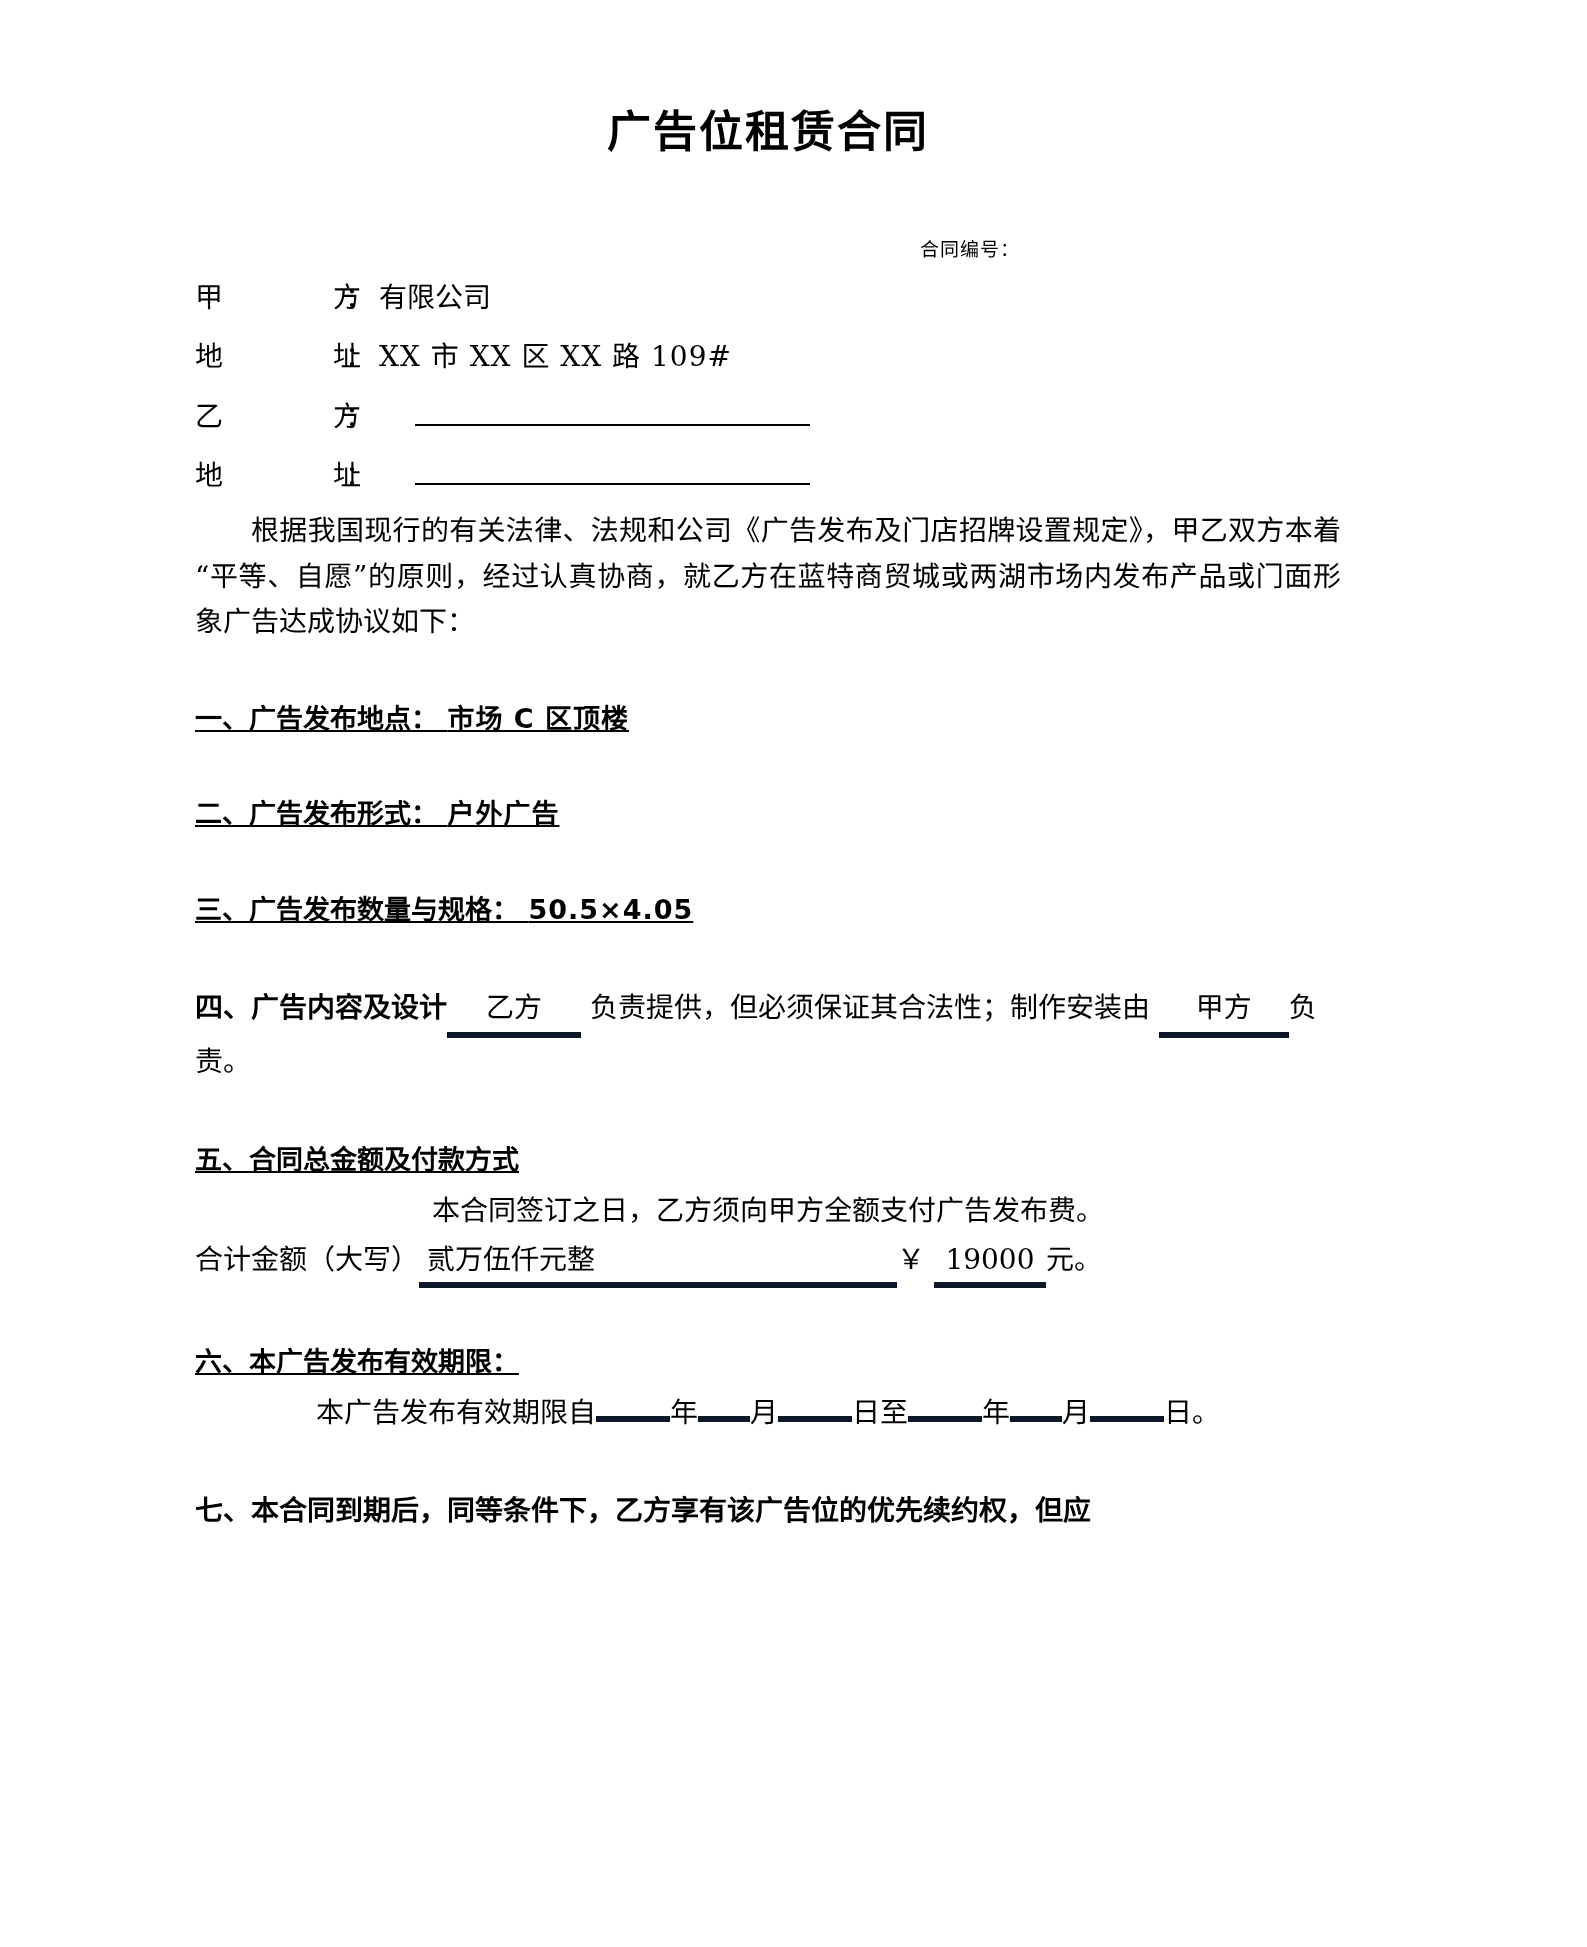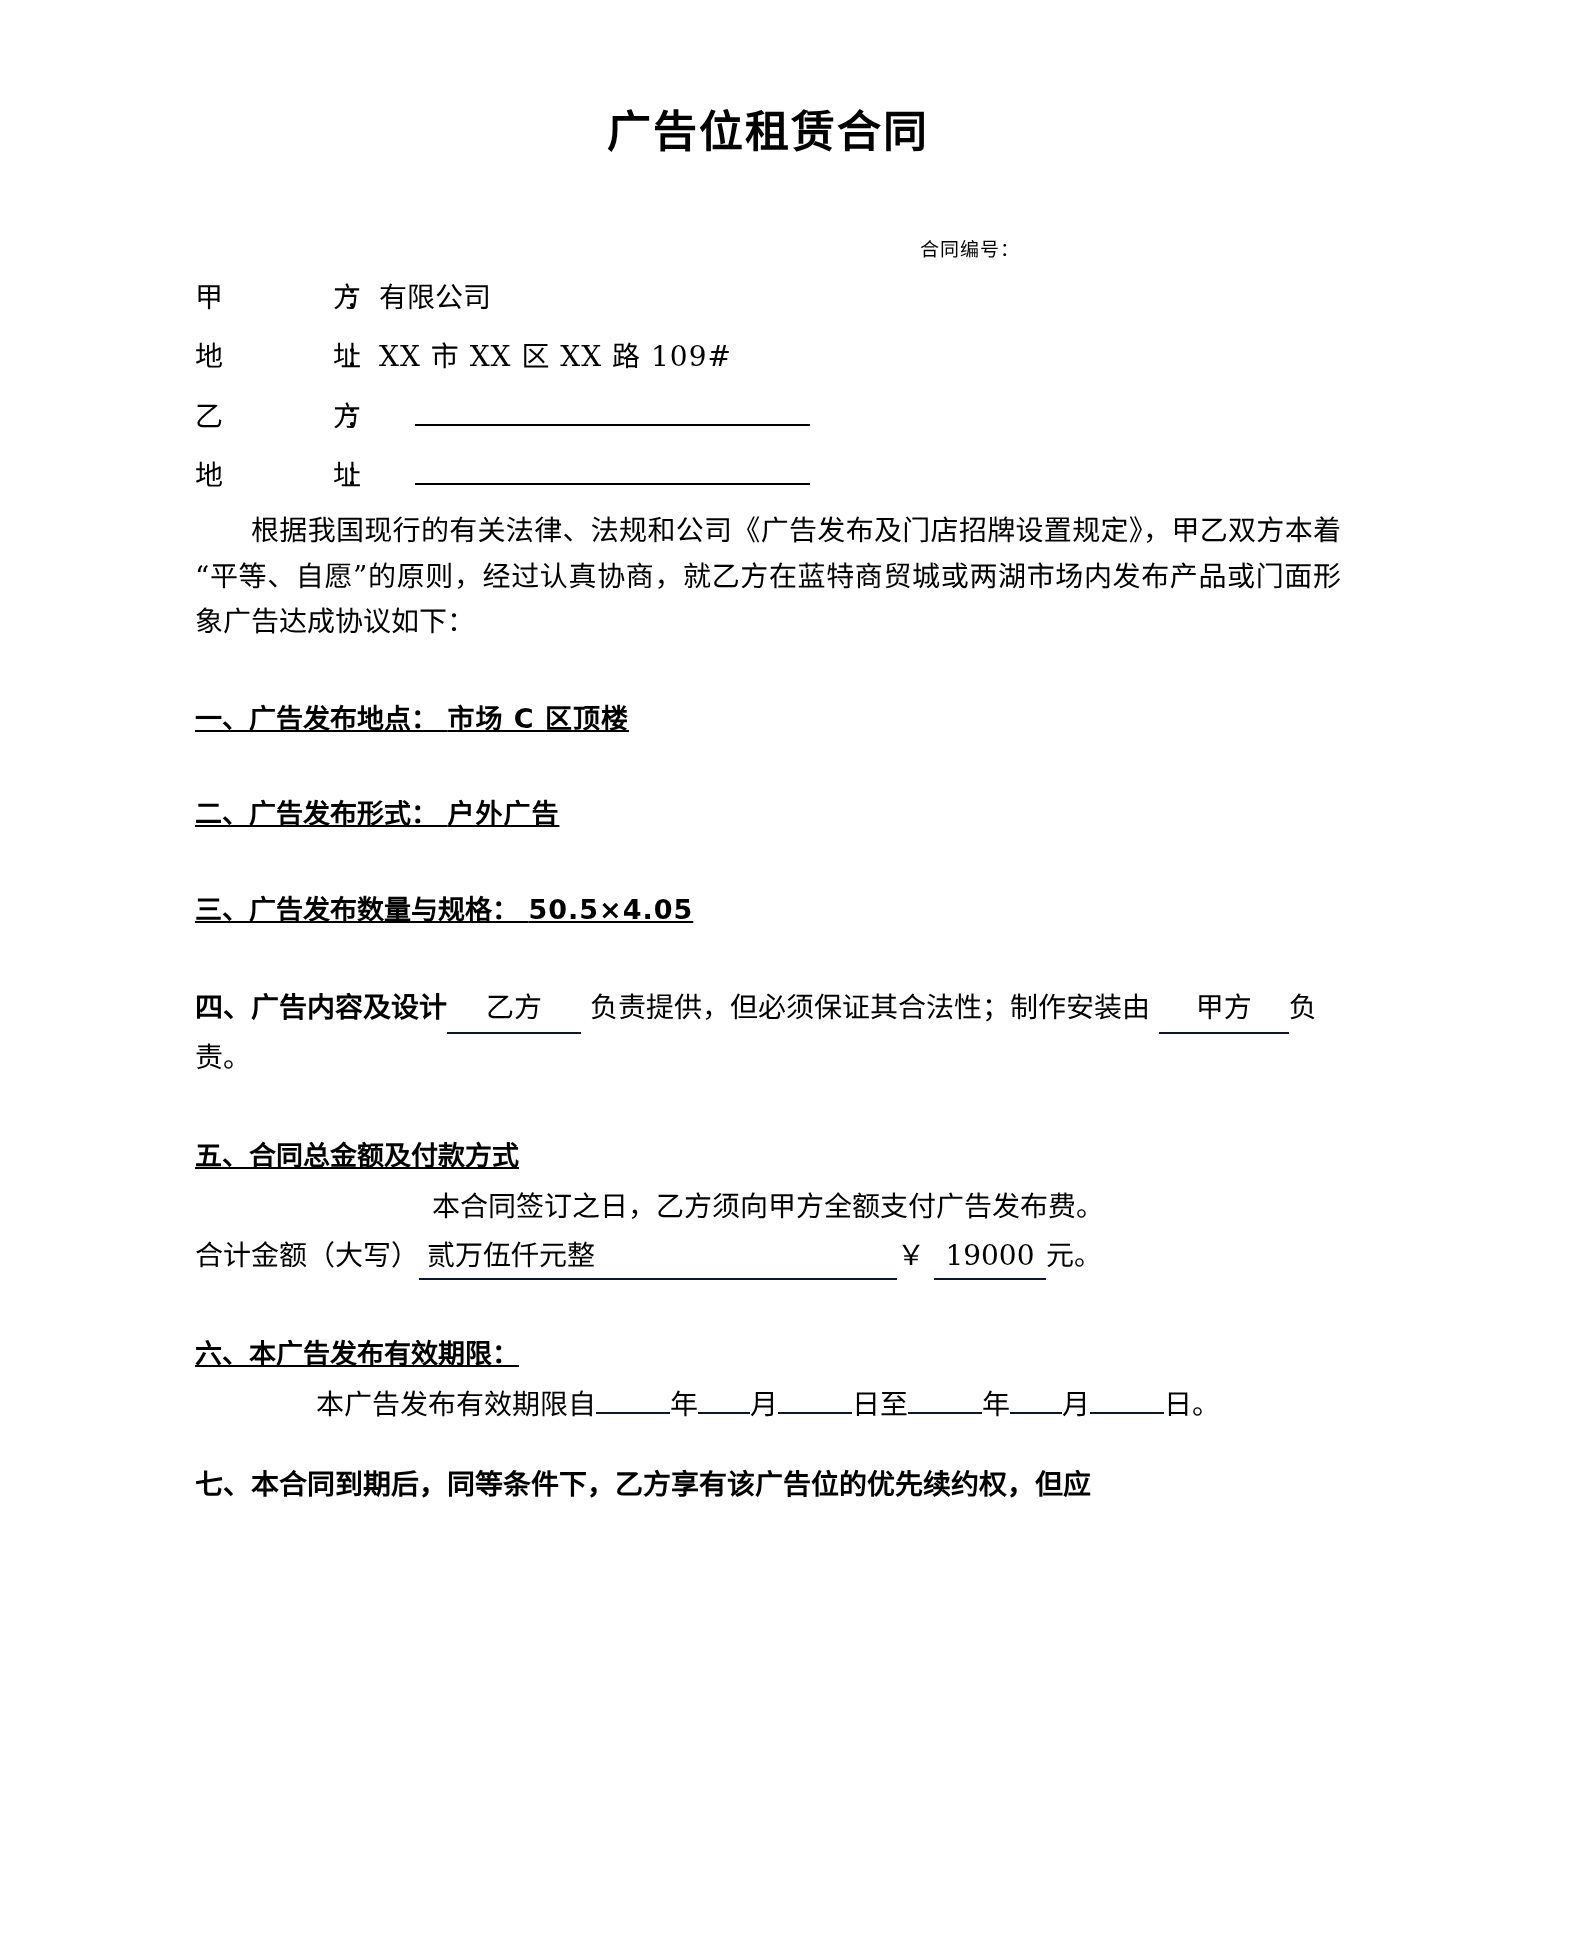--- a/index.html
+++ b/index.html
@@ -95,21 +95,21 @@
   }
   .plain {
     font-size: 28px;
     line-height: 1.62;
     margin-top: 6px;
     font-family: "DejaVu Serif", "Liberation Serif", serif;
     text-align: center;
   }
   .fill {
     display: inline-block;
-    border-bottom: 2px solid #0f172a;
+    border-bottom: 6px solid #0f172a;
     text-align: center;
     white-space: pre;
   }
   .fill.w-party {
     min-width: 122px;
     padding: 0 6px;
   }
   .fill.w-party2 {
     min-width: 118px;
     padding: 0 6px;
@@ -140,22 +140,22 @@
   }
   .amount-line {
     font-size: 28px;
     line-height: 1.62;
     margin-top: 4px;
     white-space: nowrap;
   }
   .last-para {
     font-size: 28px;
     line-height: 1.62;
-    margin-top: 36px;
-    font-family: Liberation Mono, monospace;
+    margin-top: 52px;
+    font-family: Liberation Sans, sans-serif;
     font-weight: bold;
   }
 </style>
 </head>
 <body>
 
 <div class="page">
 
   <h1 class="doc-title">广告位租赁合同</h1>
 

